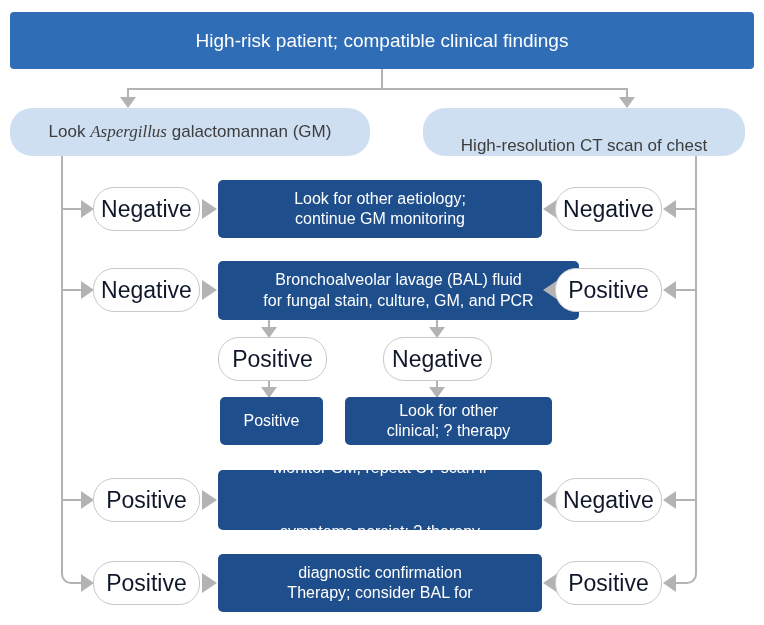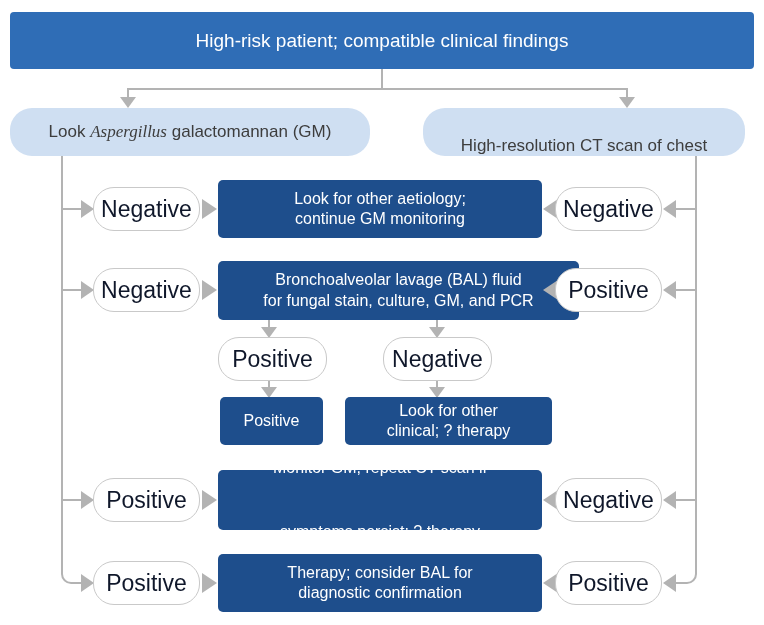--- a/index.html
+++ b/index.html
@@ -141,22 +141,22 @@
   </div>
   <div class="abs tri-l" style="left:663px;top:491px;"></div>
   <div class="abs hline" style="left:676px;top:499px;width:20px;height:2px;"></div>
 
   <div class="abs tri-r" style="left:81px;top:574px;"></div>
   <div class="abs oval" style="left:93px;top:561px;width:107px;height:44px;">
     <span>Positive</span>
   </div>
   <div class="abs tri-rb" style="left:202px;top:573px;"></div>
   <div class="abs action" style="left:218px;top:554px;width:324px;height:58px;">
+    <span>diagnostic confirmation</span>
     <span>Therapy; consider BAL for</span>
-    <span>diagnostic confirmation</span>
   </div>
   <div class="abs tri-lb" style="left:543px;top:573px;"></div>
   <div class="abs oval" style="left:555px;top:561px;width:107px;height:44px;">
     <span>Positive</span>
   </div>
   <div class="abs tri-l" style="left:663px;top:574px;"></div>
 
 </div>
 
 </body></html>

